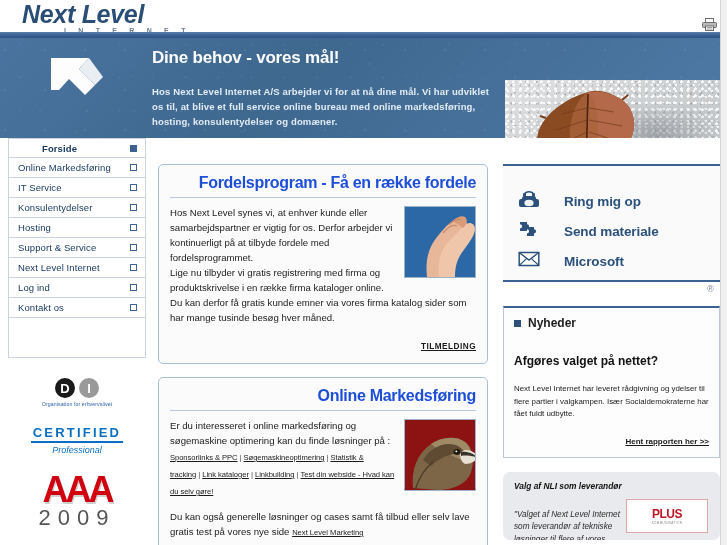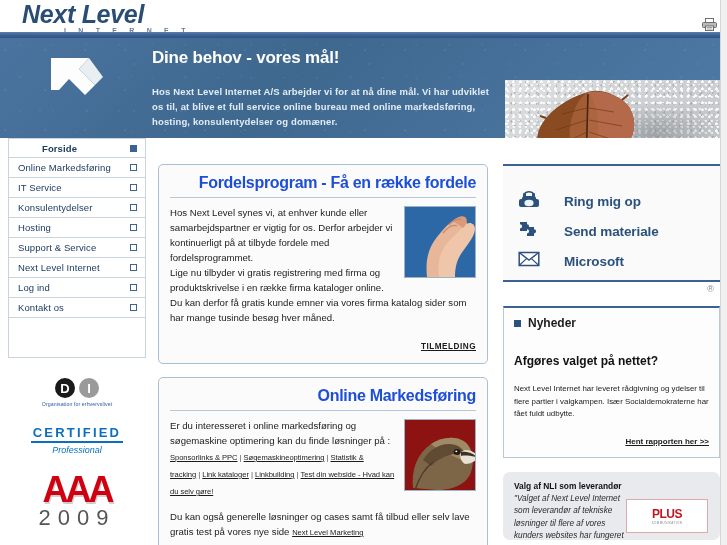--- a/index.html
+++ b/index.html
@@ -293,21 +293,21 @@
 
   #testimonial {
     margin-top: 14px;
     background: #e8eaed;
     border-radius: 7px;
     padding: 9px 10px 8px 11px;
     position: relative;
     height: 68px;
     overflow: hidden;
   }
-  #t-title { font-size: 8.4px; font-weight: bold; color: #111111; margin-bottom: 2px; }
+  #t-title { font-size: 8.4px; font-weight: bold; color: #111111; margin-bottom: 18px; font-style: italic; }
   #t-quote {
     font-size: 8.2px; font-style: italic; color: #2a2a2a;
     line-height: 12.5px; width: 112px;
   }
   #plus-box {
     position: absolute; right: 12px; top: 27px;
     width: 82px; height: 34px;
     border: 1px solid #e0a8a8;
     background: #ffffff;
     display: flex; align-items: center; justify-content: center;

